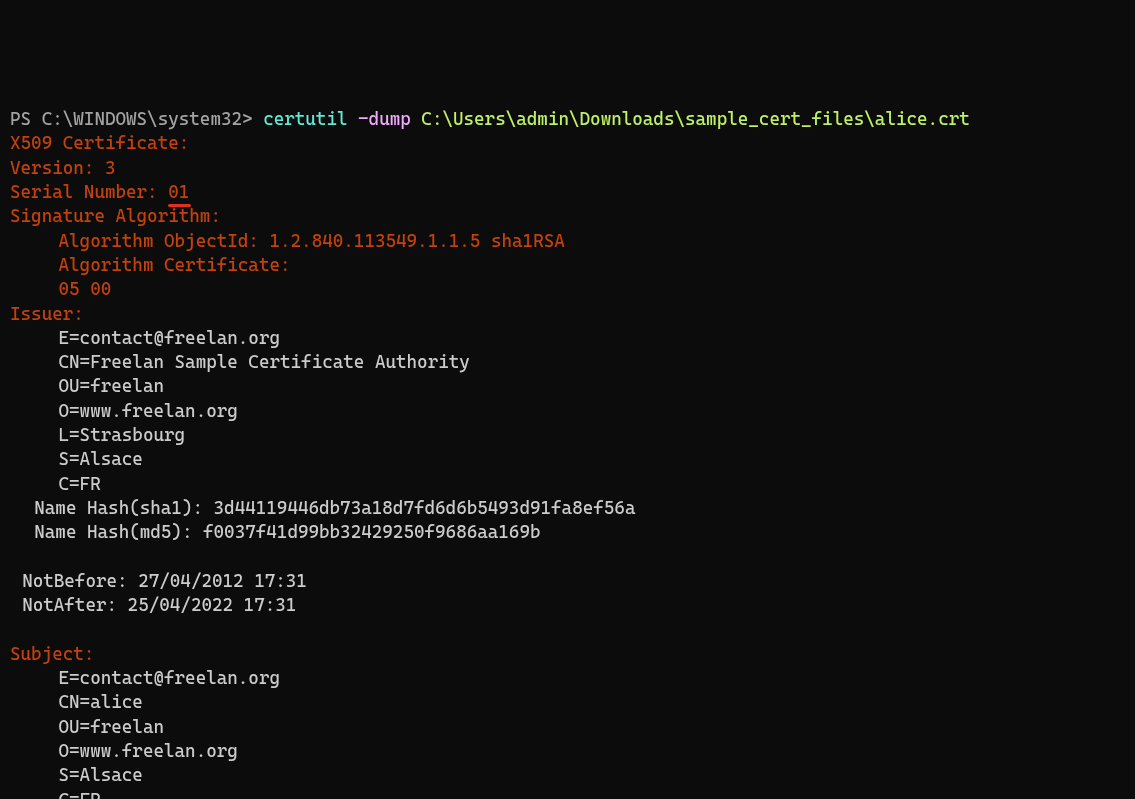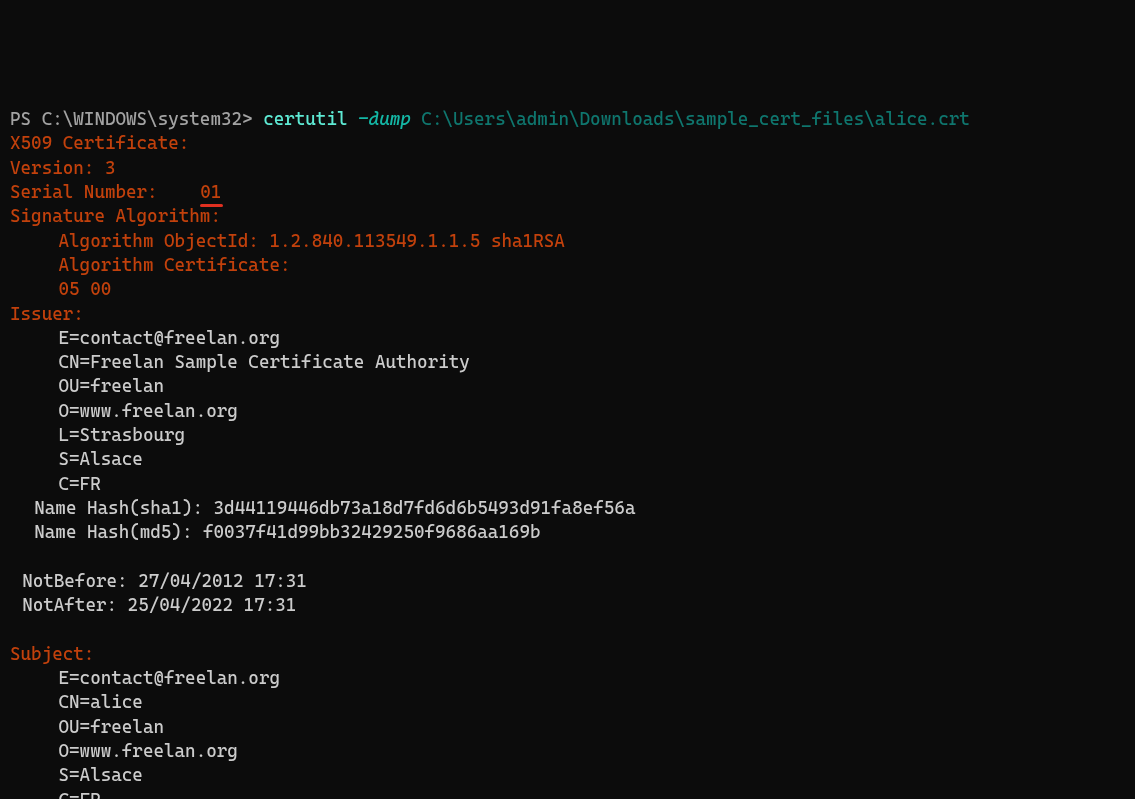--- a/index.html
+++ b/index.html
@@ -10,27 +10,27 @@
       font-size: 18px;
       line-height: 1.35;
       padding: 10px 10px;
       white-space: pre;
       width: 1135px;
       height: 799px;
       overflow: hidden;
     }
     .ps-prefix { color: #a3a3a3; }
     .cmd { color: #5eead4; }
-    .arg-gray { color: #14b8a6; font-style: italic; }
-    .arg-path { color: #0f766e; }
+    .arg-gray { color: #f0abfc; }
+    .arg-path { color: #bef264; }
     .out { color: #c2410c; }
     .indent1 { padding-left: 4.6ch; display: inline-block; }
     .indent-half { padding-left: 2.3ch; display: inline-block; }
     .indent-small { padding-left: 1.15ch; display: inline-block; }
-    .underline-wrap { position: relative; display: inline-block; margin-left: 32px; }
+    .underline-wrap { position: relative; display: inline-block; }
     .underline-wrap::after {
       content: '';
       position: absolute;
       left: 0px;
       right: -2px;
       bottom: -3px;
       height: 3px;
       background: #e03020;
       border-radius: 2px;
     }

